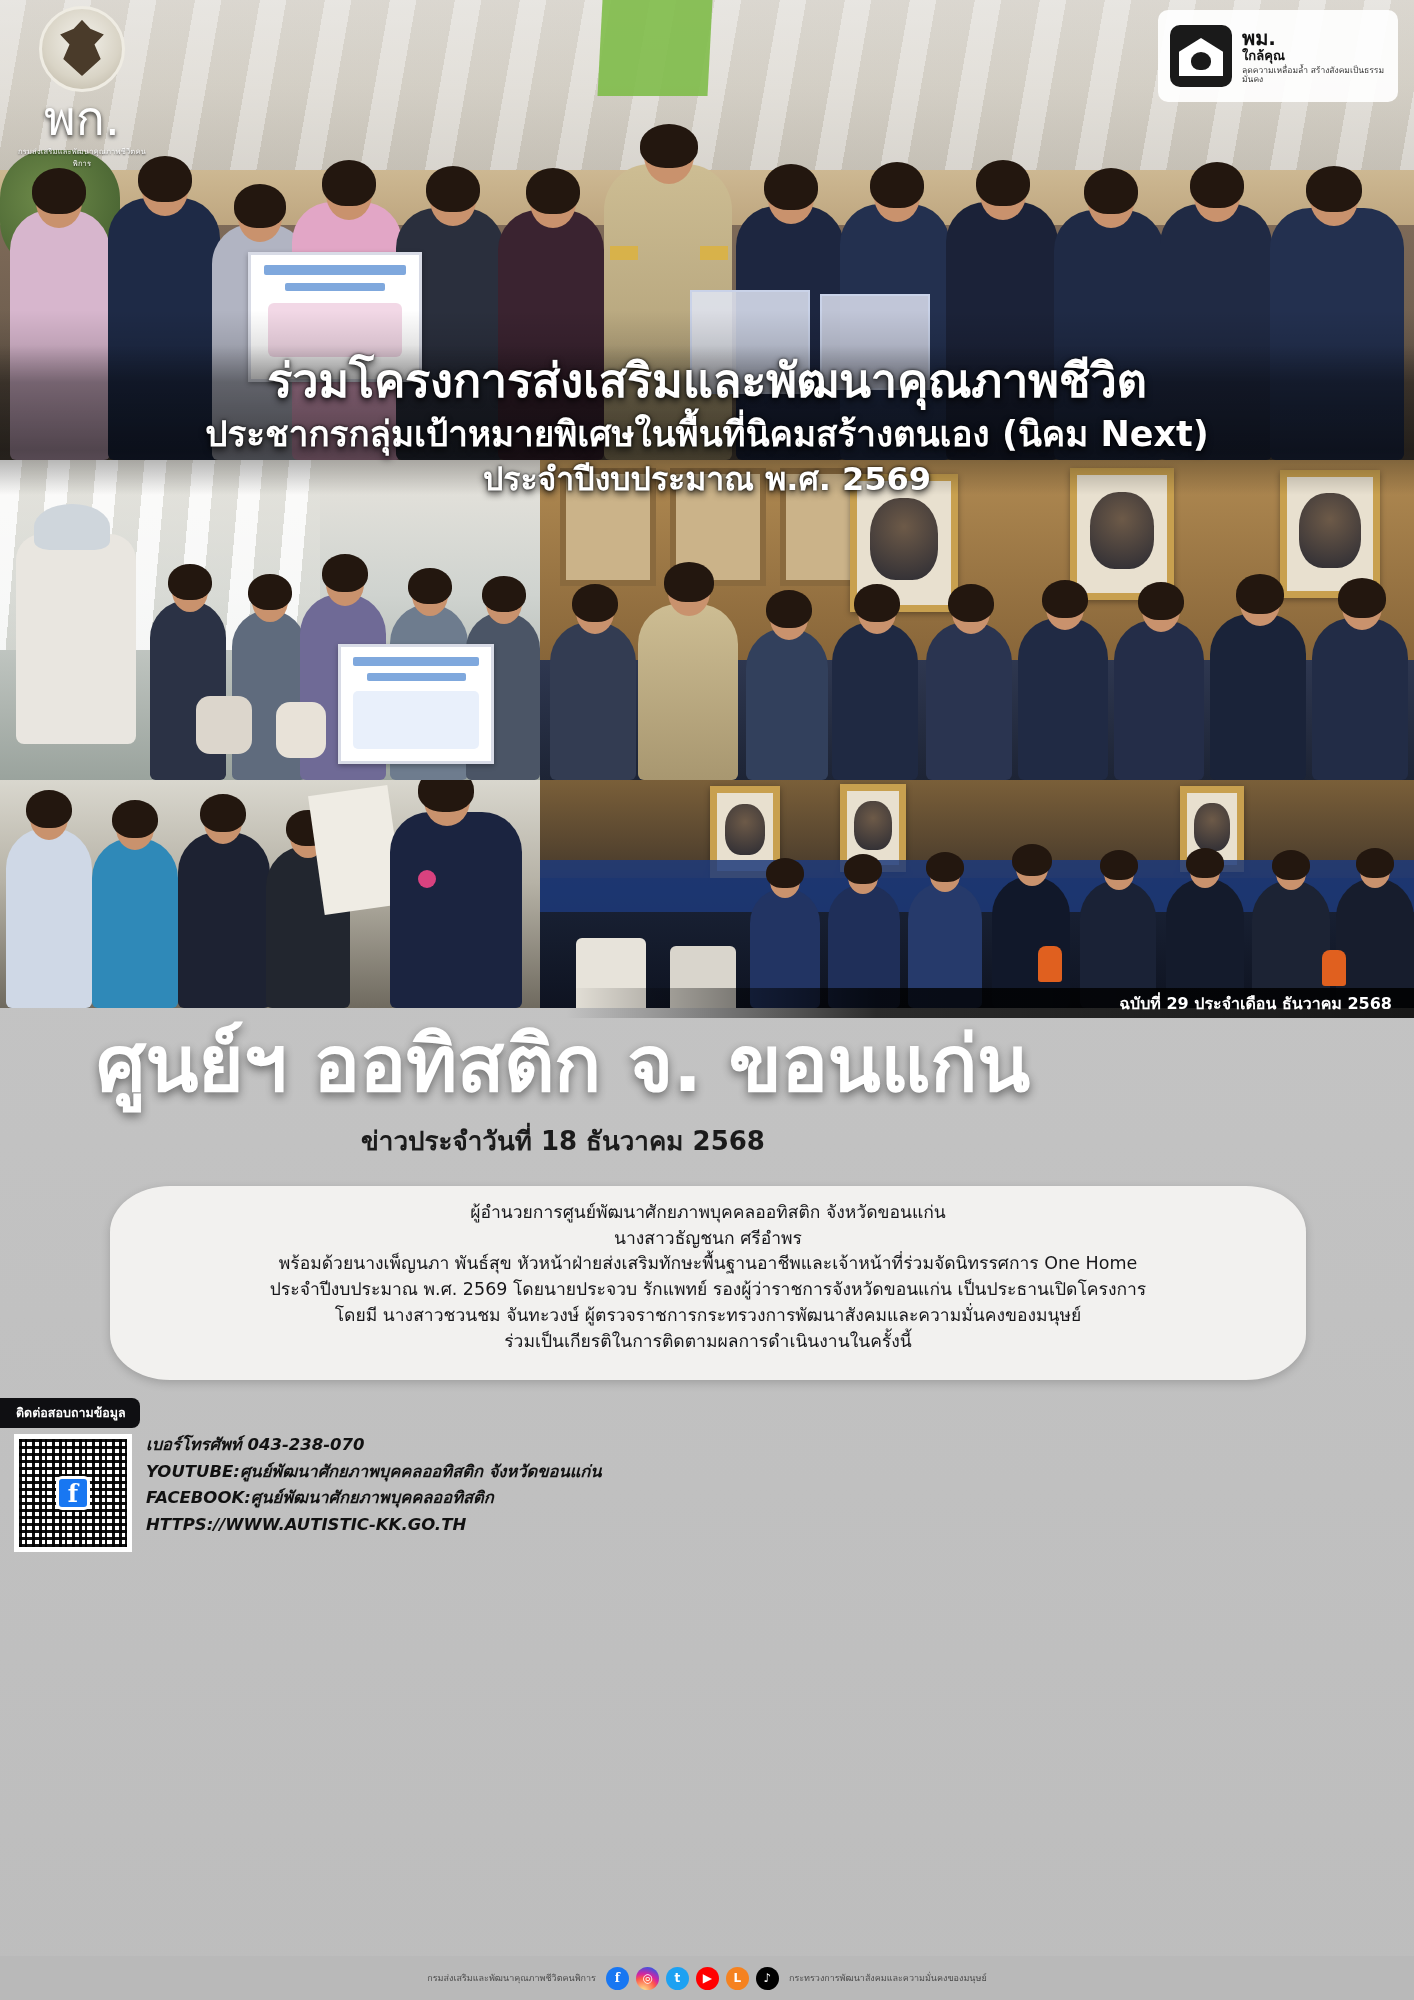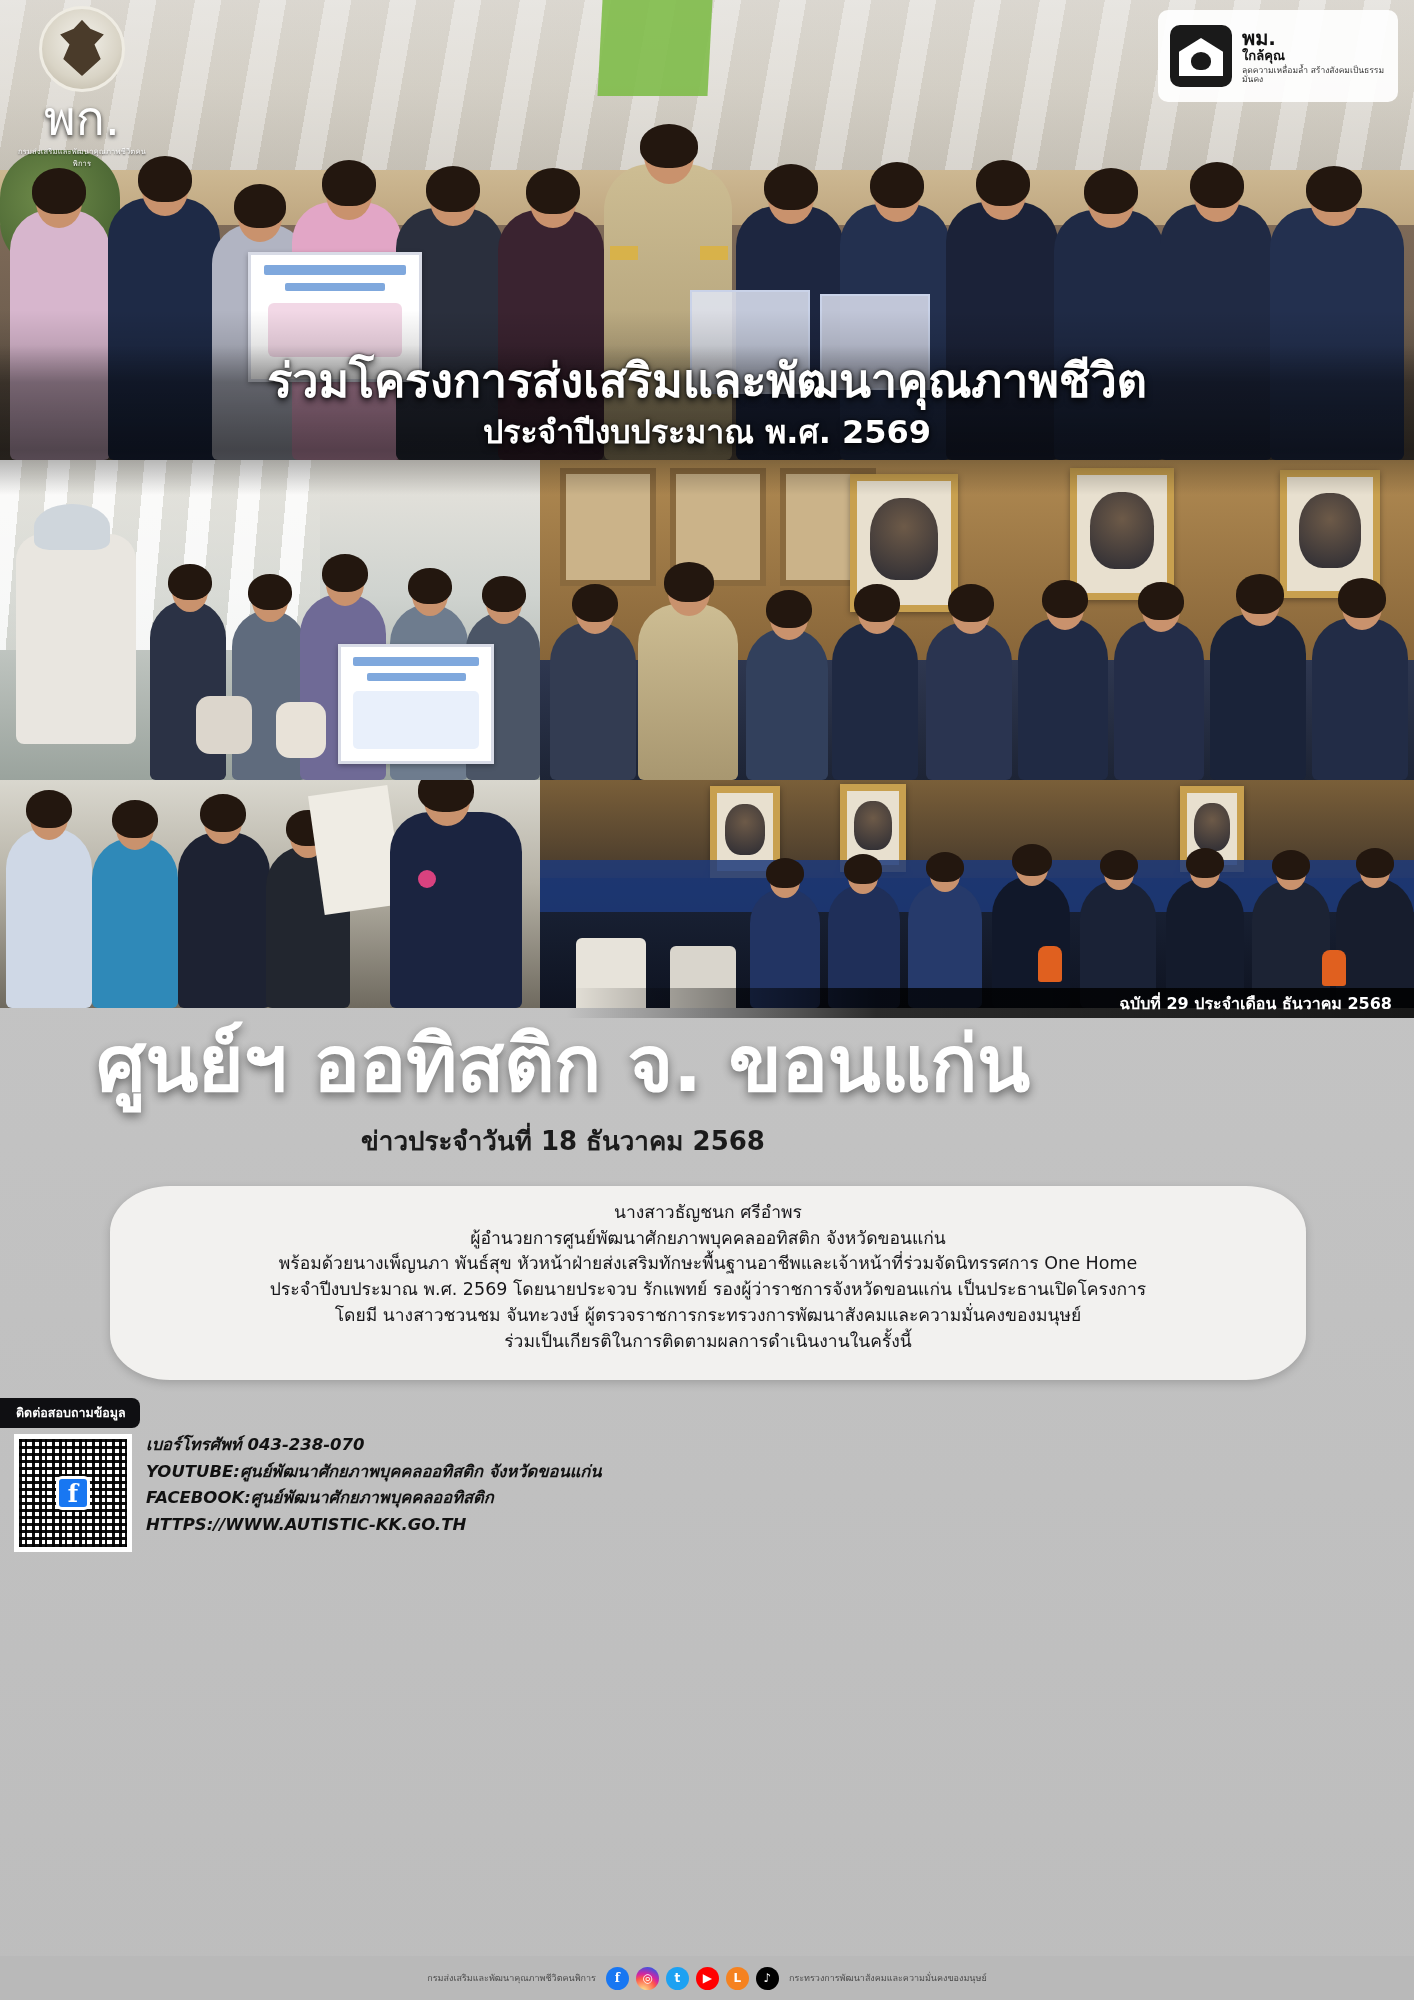--- a/index.html
+++ b/index.html
@@ -539,35 +539,36 @@
     <div class="txt">
       <div class="big">พม.</div>
       <div class="mid">ใกล้คุณ</div>
       <div class="small">ลดความเหลื่อมล้ำ สร้างสังคมเป็นธรรม มั่นคง</div>
     </div>
   </div>
 
   <div class="headline-scrim"></div>
   <div class="headline">
     <div class="l1">ร่วมโครงการส่งเสริมและพัฒนาคุณภาพชีวิต</div>
+    <div class="l2">ประชากรกลุ่มเป้าหมายพิเศษในพื้นที่นิคมสร้างตนเอง (นิคม Next)</div>
     <div class="l3">ประจำปีงบประมาณ พ.ศ. 2569</div>
   </div>
 
   <div class="issue-bar">
     <span>ฉบับที่ 29 ประจำเดือน  ธันวาคม 2568</span>
   </div>
 
   <div class="title-wrap">
     <div class="title-main">ศูนย์ฯ ออทิสติก  จ. ขอนแก่น</div>
     <div class="title-date">ข่าวประจำวันที่  18  ธันวาคม   2568</div>
   </div>
 
   <div class="body-card">
+    <p>ผู้อำนวยการศูนย์พัฒนาศักยภาพบุคคลออทิสติก จังหวัดขอนแก่น</p>
     <p>นางสาวธัญชนก ศรีอำพร</p>
-    <p>ผู้อำนวยการศูนย์พัฒนาศักยภาพบุคคลออทิสติก จังหวัดขอนแก่น</p>
     <p>พร้อมด้วยนางเพ็ญนภา พันธ์สุข หัวหน้าฝ่ายส่งเสริมทักษะพื้นฐานอาชีพและเจ้าหน้าที่ร่วมจัดนิทรรศการ One Home</p>
     <p>ประจำปีงบประมาณ พ.ศ. 2569 โดยนายประจวบ รักแพทย์ รองผู้ว่าราชการจังหวัดขอนแก่น เป็นประธานเปิดโครงการ</p>
     <p>โดยมี นางสาวชวนชม จันทะวงษ์ ผู้ตรวจราชการกระทรวงการพัฒนาสังคมและความมั่นคงของมนุษย์</p>
     <p>ร่วมเป็นเกียรติในการติดตามผลการดำเนินงานในครั้งนี้</p>
   </div>
 
   <div class="contact-tab">ติดต่อสอบถามข้อมูล</div>
   <div class="contact-panel">
     <div class="qr">
       <div class="code">

